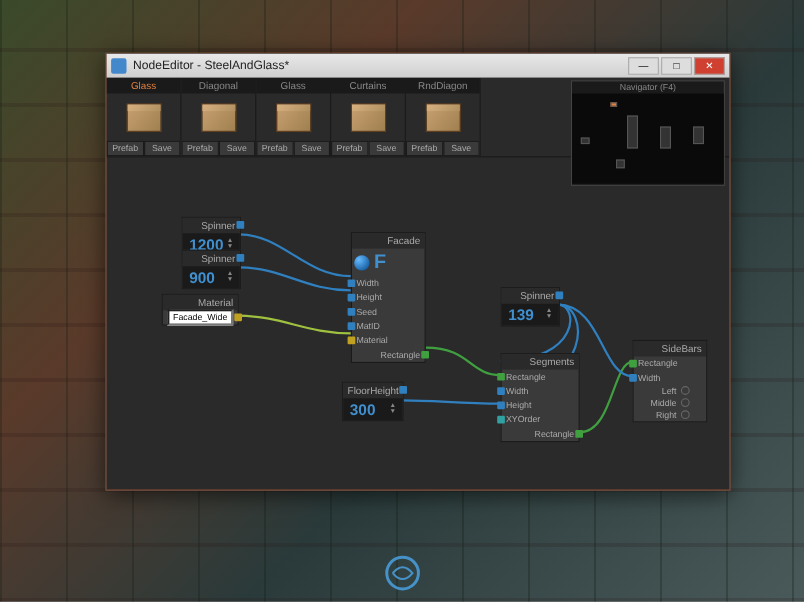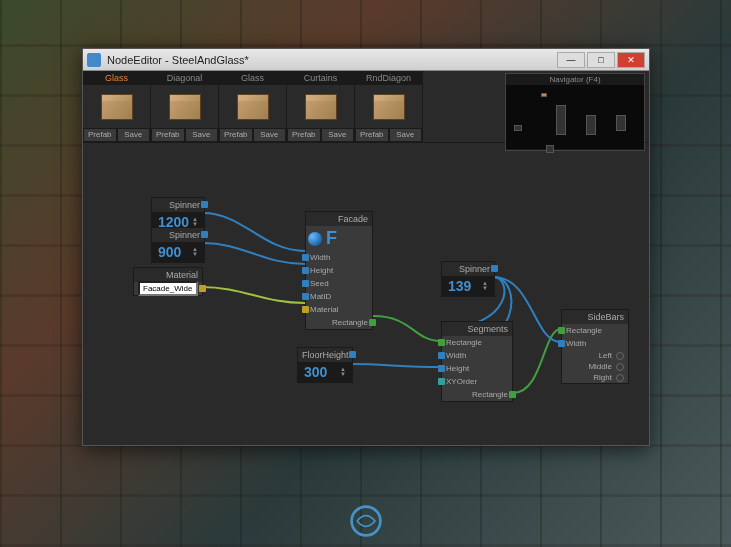--- a/index.html
+++ b/index.html
@@ -1,37 +1,37 @@
 <!DOCTYPE html>
 <html><head>
 <meta charset="utf-8">
 <style>
 *{margin:0;padding:0;box-sizing:border-box;font-family:Arial,sans-serif}
 body{width:731px;height:547px;overflow:hidden;position:relative;background:linear-gradient(135deg,#3a4a2a 0%,#5a3a2a 30%,#2a3a3a 60%,#4a5a5a 100%)}
 .bg-overlay{position:absolute;inset:0;background:repeating-linear-gradient(90deg,rgba(20,30,20,0.3) 0 2px,transparent 2px 60px),repeating-linear-gradient(0deg,rgba(40,20,20,0.2) 0 3px,transparent 3px 50px)}
 .watermark{position:absolute;bottom:8px;left:50%;transform:translateX(-50%);color:#4aa0e0;font-size:28px;font-weight:bold;opacity:.85;display:flex;align-items:center;gap:8px}
 .watermark svg{width:36px;height:36px}
-.window{position:absolute;left:82px;top:48px;width:568px;height:398px;background:#c2410c;border:1px solid #555;box-shadow:0 4px 20px rgba(0,0,0,.6)}
+.window{position:absolute;left:96px;top:48px;width:568px;height:398px;background:#c2410c;border:1px solid #555;box-shadow:0 4px 20px rgba(0,0,0,.6)}
 .titlebar{height:22px;background:linear-gradient(#e8e8e8,#d0d0d0);display:flex;align-items:center;padding:0 4px;border-bottom:1px solid #888}
 .titlebar-icon{width:14px;height:14px;background:#4488cc;margin-right:6px;border-radius:2px}
 .titlebar-text{font-size:11px;color:#222;flex:1}
 .winbtns{display:flex;gap:2px}
 .winbtn{width:28px;height:16px;background:#ddd;border:1px solid #aaa;display:flex;align-items:center;justify-content:center;font-size:9px}
 .winbtn.close{background:#d04030;color:#fff}
 .content{position:relative;height:calc(100% - 22px);background:#2a2a2a;overflow:hidden}
 .toolbar{display:flex;height:72px;background:#2a2a2a;border-bottom:1px solid #1a1a1a}
 .toolgroup{width:68px;border-right:1px solid #1a1a1a;display:flex;flex-direction:column}
 .toolgroup:first-child .tooltab{color:#e08040}
 .tooltab{height:14px;background:#1a1a1a;font-size:9px;color:#888;text-align:center;line-height:14px;overflow:hidden}
 .toolicon{flex:1;display:flex;align-items:center;justify-content:center}
 .box-icon{width:32px;height:26px;background:linear-gradient(130deg,#c8a070 0%,#a08050 100%);border:1px solid #604020;position:relative}
 .box-icon:before{content:'';position:absolute;top:0;left:0;right:0;height:6px;background:linear-gradient(130deg,#d8b080,#b09060)}
 .toolbtns{display:flex;height:14px}
 .toolbtn{flex:1;background:#3a3a3a;border:1px solid #1a1a1a;font-size:8px;color:#aaa;text-align:center;line-height:12px}
-.navigator{position:absolute;right:4px;top:2px;width:140px;height:78px;background:#1a1a1a;border:1px solid #444}
+.navigator{position:absolute;right:4px;top:2px;width:140px;height:96px;background:#1a1a1a;border:1px solid #444}
 .nav-label{font-size:8px;color:#888;text-align:center;padding:1px}
 .nav-content{position:relative;height:calc(100% - 12px);background:#0a0a0a}
 .nav-mini{position:absolute;background:#333;border:1px solid #555}
 svg.wires{position:absolute;inset:0;width:100%;height:100%;pointer-events:none}
 .node{position:absolute;background:#3a3a3a;border:1px solid #1a1a1a}
 .node-title{background:#2a2a2a;font-size:9px;color:#aaa;padding:2px 4px;text-align:right}
 .spinner-val{background:#1a1a1a;color:#4090d0;font-size:14px;font-weight:bold;padding:2px 6px;text-align:right;display:flex;align-items:center;justify-content:space-between}
 .spinner-arrows{display:flex;flex-direction:column;font-size:6px;color:#888;line-height:5px}
 .port-row{display:flex;align-items:center;font-size:8px;color:#aaa;padding:1px 4px;position:relative;height:13px}
 .port-row.out{justify-content:flex-end}
@@ -39,21 +39,21 @@
 .port.in{left:-4px}
 .port.out{right:-4px}
 .port.blue{background:#3080c0}
 .port.green{background:#40a040}
 .port.yellow{background:#c0a020}
 .port.cyan{background:#30a0a0}
 .mat-input{background:#fff;color:#000;font-size:8px;padding:1px 3px;width:60px}
 .facade-icon{display:flex;align-items:center;gap:4px;padding:2px}
 .facade-icon .globe{width:14px;height:14px;background:radial-gradient(circle at 30% 30%,#6bf,#048);border-radius:50%}
 .facade-icon .f{color:#4090d0;font-size:18px;font-weight:bold}
-.radio-row{display:flex;align-items:flex-end;justify-content:flex-end;font-size:8px;color:#aaa;padding:1px 4px;gap:4px}
+.radio-row{display:flex;align-items:flex-start;justify-content:flex-end;font-size:8px;color:#aaa;padding:1px 15px;gap:4px}
 .radio{width:8px;height:8px;border:1px solid #666;border-radius:50%}
 </style>
 </head>
 <body>
 
 <div class="bg-overlay"></div>
 
 <div class="window">
   <div class="titlebar">
     <div class="titlebar-icon"></div>

